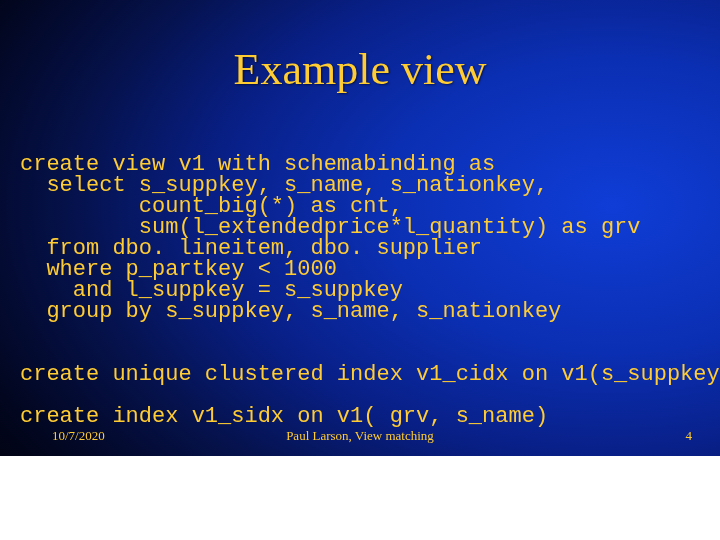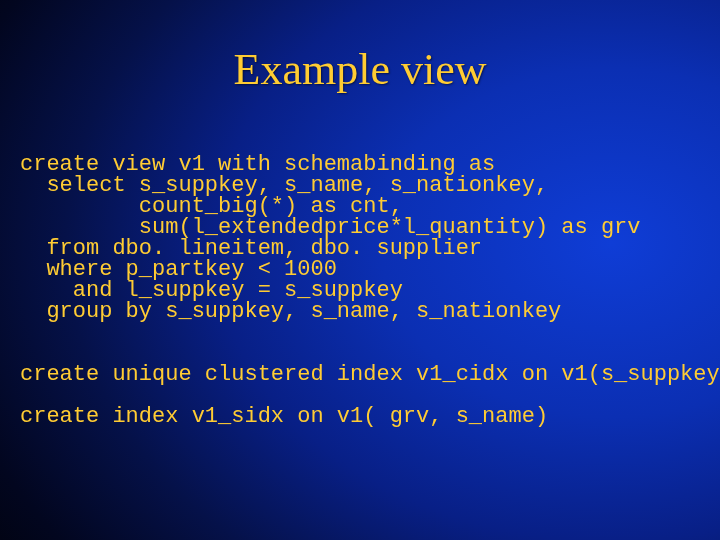--- a/index.html
+++ b/index.html
@@ -5,21 +5,21 @@
   html, body {
     margin: 0;
     padding: 0;
     width: 720px;
     height: 540px;
     overflow: hidden;
     font-family: "Times New Roman", Times, serif;
   }
   .slide {
     width: 720px;
-    height: 540px;
+    height: 456px;
     background: radial-gradient(ellipse 115% 115% at 85% 45%, #0f3dd6 0%, #0b2fb3 28%, #081f86 48%, #051149 66%, #02061f 82%, #000000 100%);
     position: relative;
     box-sizing: border-box;
     padding-left: 11px;
   }
   .title {
     position: absolute;
     top: 44px;
     left: 0;
     width: 100%;
@@ -82,14 +82,19 @@
   from dbo. lineitem, dbo. supplier
   where p_partkey &lt; 1000
     and l_suppkey = s_suppkey
   group by s_suppkey, s_name, s_nationkey
 
 
 create unique clustered index v1_cidx on v1(s_suppkey)
 
 create index v1_sidx on v1( grv, s_name)</div>
 
+  <div class="footer">
+    <span class="date">10/7/2020</span>
+    <span class="author">Paul Larson, View matching</span>
+    <span class="page">4</span>
+  </div>
 
 </div>
 
 </body></html>

